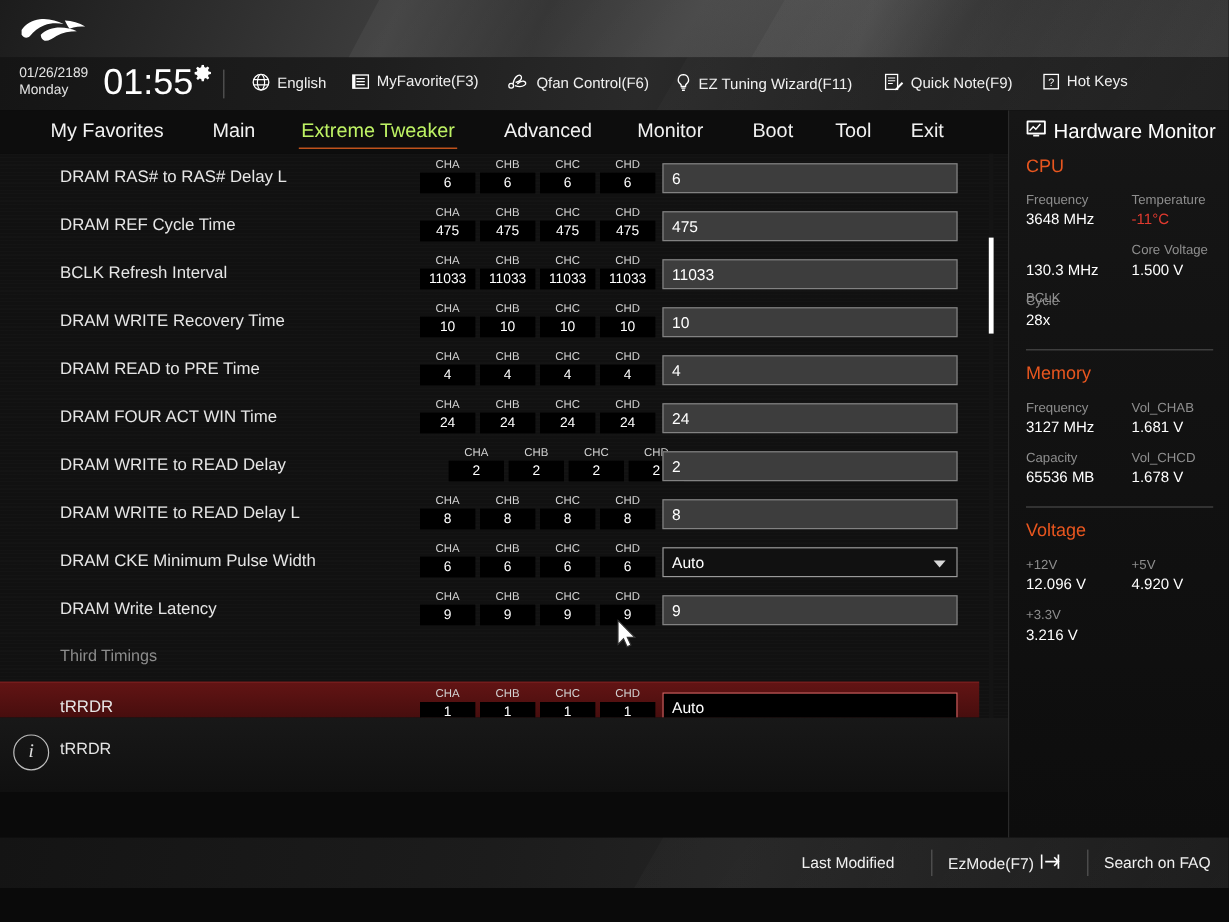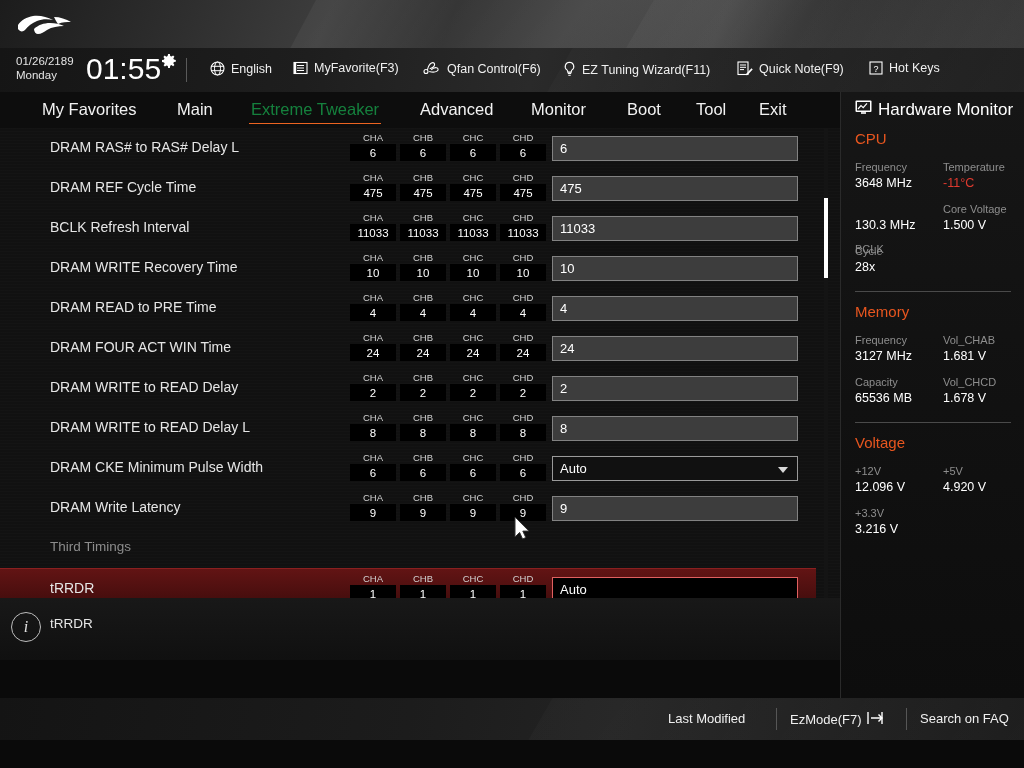--- a/index.html
+++ b/index.html
@@ -72,21 +72,21 @@
 
   
   .navbar {
     position: absolute; left: 0; top: 92px; width: 1024px; height: 36px;
     background: #0d0d0d;
   }
   .navtab {
     position: absolute; top: 0; height: 36px; line-height: 34px;
     font-size: 16.5px; color: #f2f2f2; white-space: nowrap; padding: 0 2px;
   }
-  .navtab.active { color: #15803d; }
+  .navtab.active { color: #bef264; }
   .navtab.active::after {
     content: ""; position: absolute; left: 0; right: 0; bottom: 4px;
     height: 1.5px; background: #ec6421;
   }
 
   
   .content {
     position: absolute; left: 0; top: 128px; width: 840px; height: 470px;
     background: #111111; overflow: hidden;
   }
@@ -454,21 +454,21 @@
               <div class="ch-name">CHC</div>
               <div class="ch-val">24</div>
             </div>
             <div class="ch" style="left: 500px;">
               <div class="ch-name">CHD</div>
               <div class="ch-val">24</div>
             </div>
           </div>
           <div class="valbox"><span>24</span></div>
         </div>
-        <div class="row" style="top: 240px;">
+        <div class="row" style="top: 240px; padding-left: 24px;">
           <div class="row-label">DRAM WRITE to READ Delay</div>
           <div class="chgrp">
             <div class="ch" style="left: 350px;">
               <div class="ch-name">CHA</div>
               <div class="ch-val">2</div>
             </div>
             <div class="ch" style="left: 400px;">
               <div class="ch-name">CHB</div>
               <div class="ch-val">2</div>
             </div>

